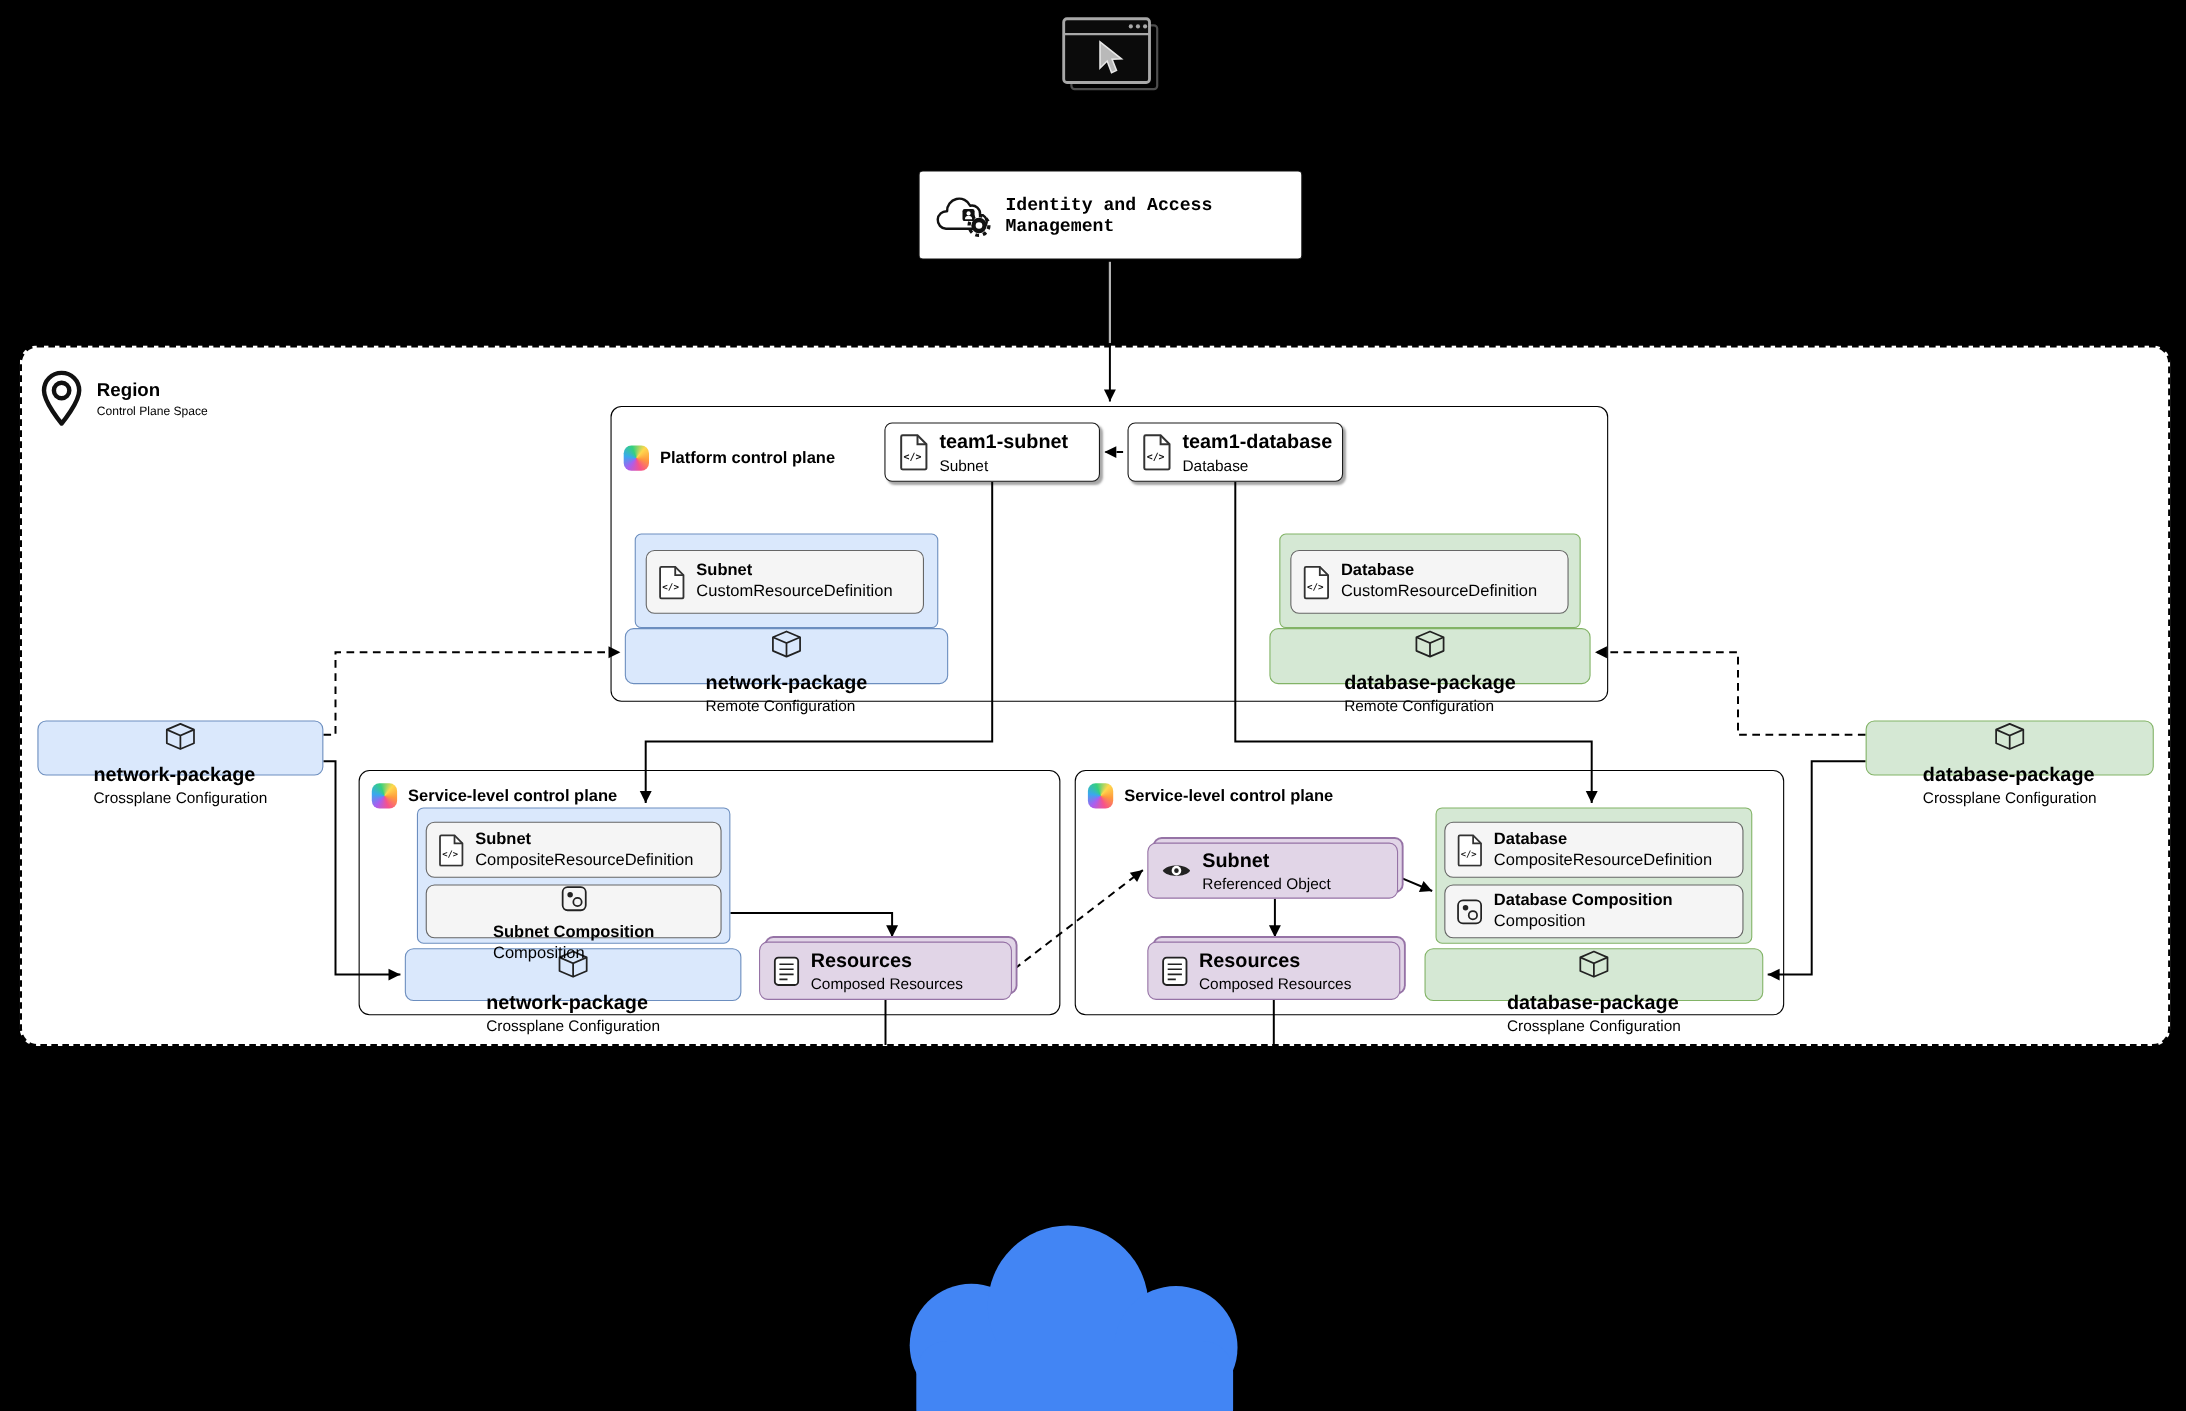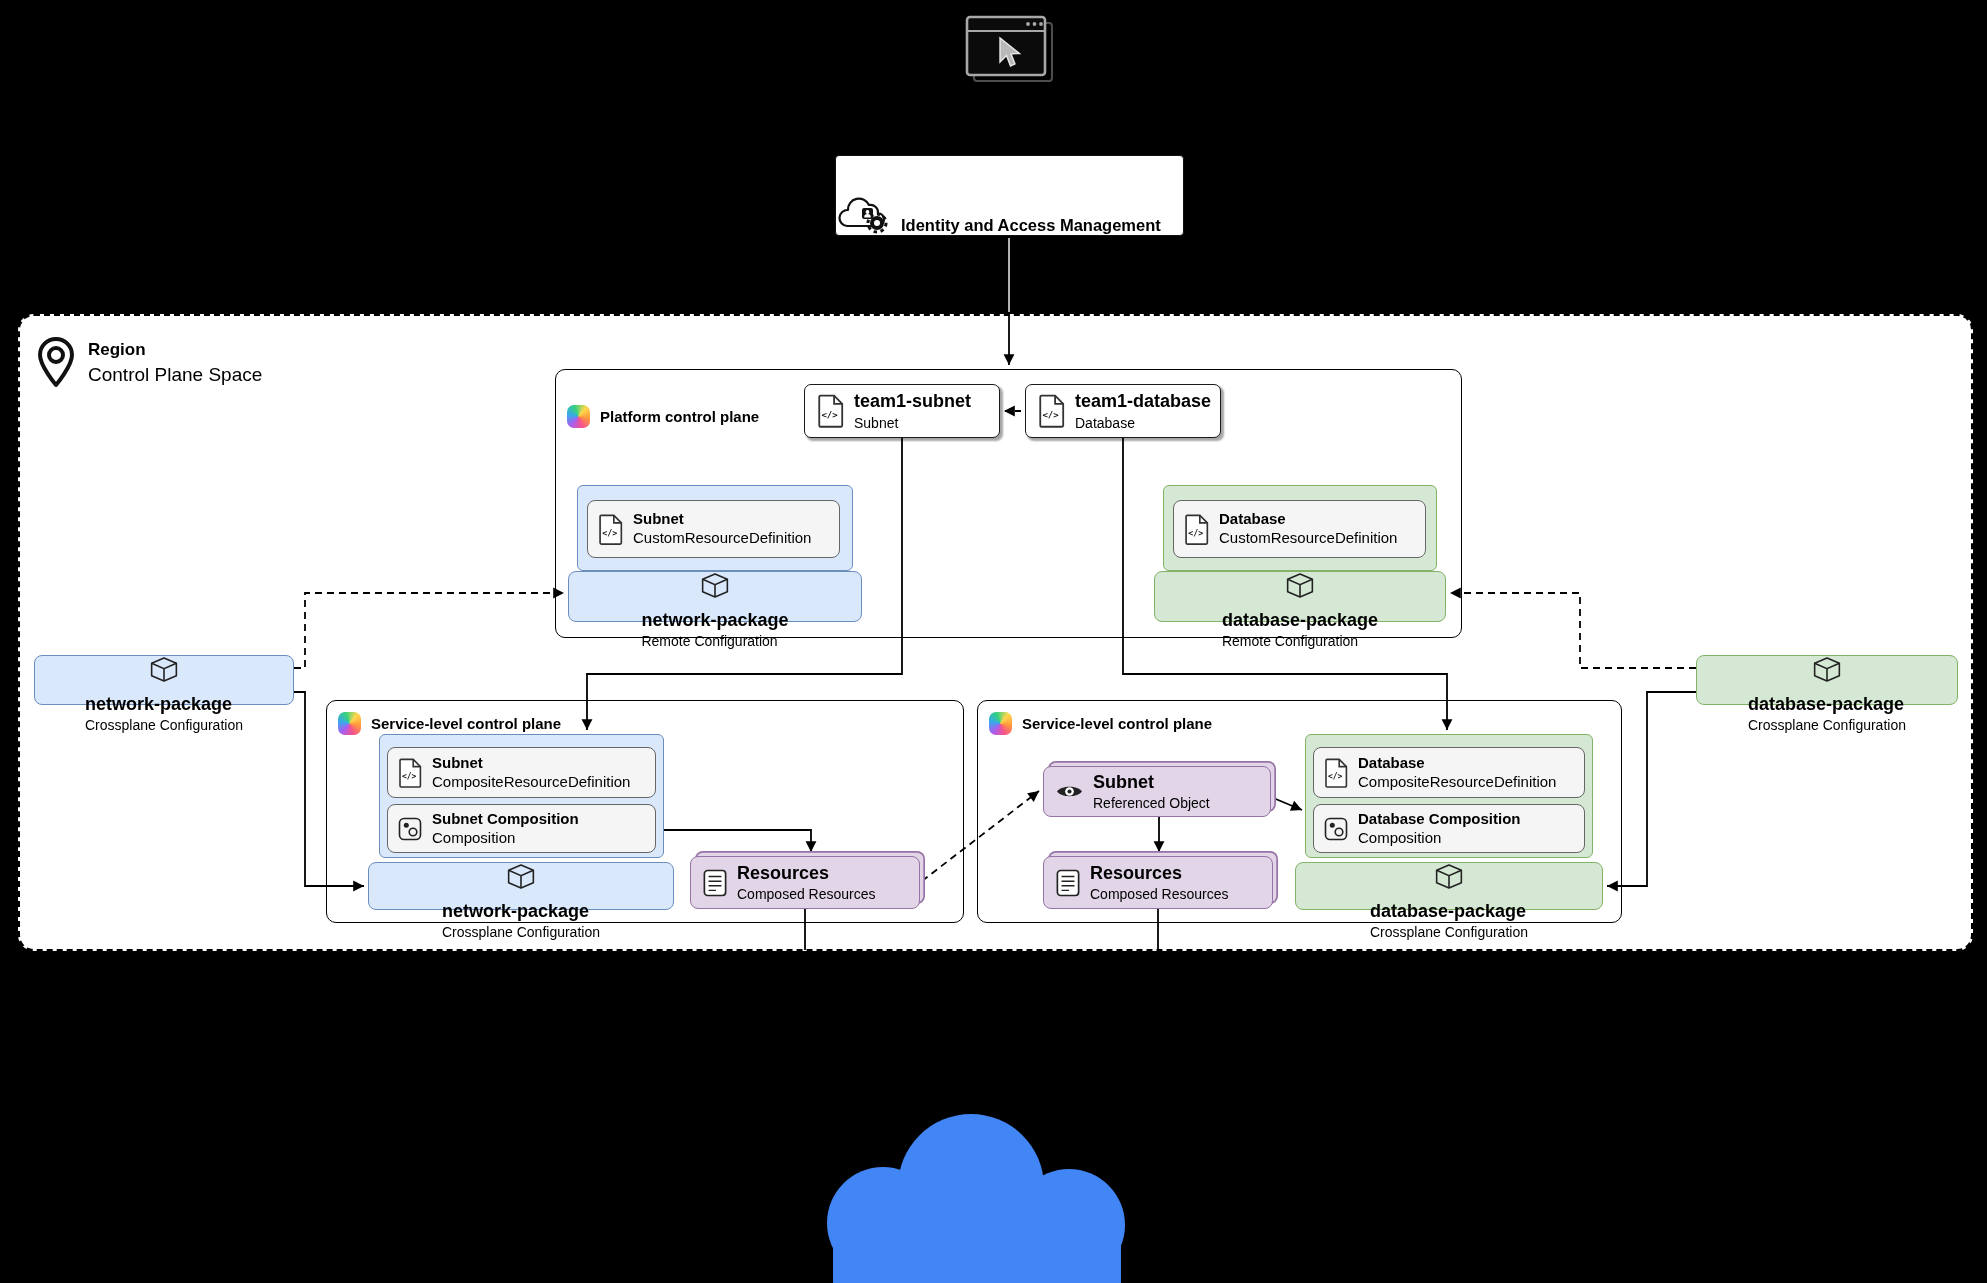--- a/index.html
+++ b/index.html
@@ -20,26 +20,26 @@
   .white-card{background:#fff;border-color:#1a1a1a;box-shadow:2.5px 2.5px 2px rgba(0,0,0,.35);border-radius:7px;}
   .stacked{box-shadow:5px -5px 0 -1.7px #e1d5e7, 5px -5px 0 0 #9673a6;}
   .name{font-weight:700;font-size:18px;line-height:1.3;white-space:nowrap;}
   .type{font-size:14px;line-height:1.3;white-space:nowrap;}
   .cardname{font-weight:700;font-size:15px;line-height:1.25;white-space:nowrap;}
   .cardtype{font-size:15px;line-height:1.25;white-space:nowrap;}
   .frame-title{position:absolute;display:flex;align-items:center;gap:10px;font-weight:700;
                font-size:15px;z-index:6;white-space:nowrap;}
   .xp-logo{width:23px;height:23px;border-radius:7px;flex:0 0 auto;
            background:conic-gradient(from 40deg,#ffd84d,#ff9a3d,#f7528c,#a95ef0,#39a9ee,#35d07f,#ffd84d);}
-  .iam-box{position:absolute;box-sizing:border-box;display:flex;align-items:flex-end;gap:12px;padding:0 1px;
-           background:#fff;border:1.8px solid #111;border-radius:4px;z-index:4;}
+  .iam-box{position:absolute;box-sizing:border-box;display:flex;align-items:center;gap:12px;padding:0 14px;
+           background:#fff;border:1.8px solid #111;border-radius:4px;z-index:4;font-family:Liberation Mono, monospace;}
   .iam-label{font-weight:700;font-size:16.5px;}
   .region-head{position:absolute;display:flex;align-items:center;gap:12px;z-index:6;}
   .region-title{font-weight:700;font-size:17px;line-height:1.35;}
-  .region-sub{font-size:19px;line-height:1.35;}
+  .region-sub{font-size:11px;line-height:1.35;}
   .icon{flex:0 0 auto;display:block;}
 </style>
 </head>
 <body>
 
 <div class="canvas">
 
   <svg class="abs" style="left:964px;top:14px;z-index:4;" width="90" height="70" viewBox="0 0 90 70">
     <rect x="10" y="9" width="78" height="58" rx="3" fill="none" stroke="#4d4d4d" stroke-width="2"></rect>
     <rect x="3" y="3" width="78" height="58" rx="3" fill="#0b0b0b" stroke="#a8a8a8" stroke-width="2.6"></rect>
@@ -216,21 +216,21 @@
     <svg class="icon" width="24" height="30" viewBox="0 0 30 36">
       <path d="M4 1 h15 l9 9 v24 a1.5 1.5 0 0 1 -1.5 1.5 h-22.5 a1.5 1.5 0 0 1 -1.5 -1.5 v-31.5 a1.5 1.5 0 0 1 1.5 -1.5 z" fill="#fff" stroke="#333" stroke-width="2"></path>
       <path d="M19 1 v9 h9" fill="none" stroke="#333" stroke-width="2"></path>
       <text x="14" y="26" font-size="10" font-weight="bold" text-anchor="middle" fill="#111" font-family="DejaVu Sans Mono, monospace">&lt;/&gt;</text>
     </svg>
     <div>
       <div class="cardname">Subnet</div>
       <div class="cardtype">CompositeResourceDefinition</div>
     </div>
   </div>
-  <div class="card" style="left:387px;top:804px;width:269px;height:49px;">
+  <div class="card" style="left:387px;top:804px;width:269px;height:49px;flex-direction:column;">
     <svg class="icon" width="24" height="24" viewBox="0 0 24 24">
       <rect x="1.5" y="1.5" width="21" height="21" rx="4.5" fill="none" stroke="#222" stroke-width="1.6"></rect>
       <circle cx="8.3" cy="8.3" r="2.5" fill="#222"></circle>
       <circle cx="15" cy="15" r="3.8" fill="none" stroke="#222" stroke-width="1.6"></circle>
     </svg>
     <div>
       <div class="cardname">Subnet Composition</div>
       <div class="cardtype">Composition</div>
     </div>
   </div>

